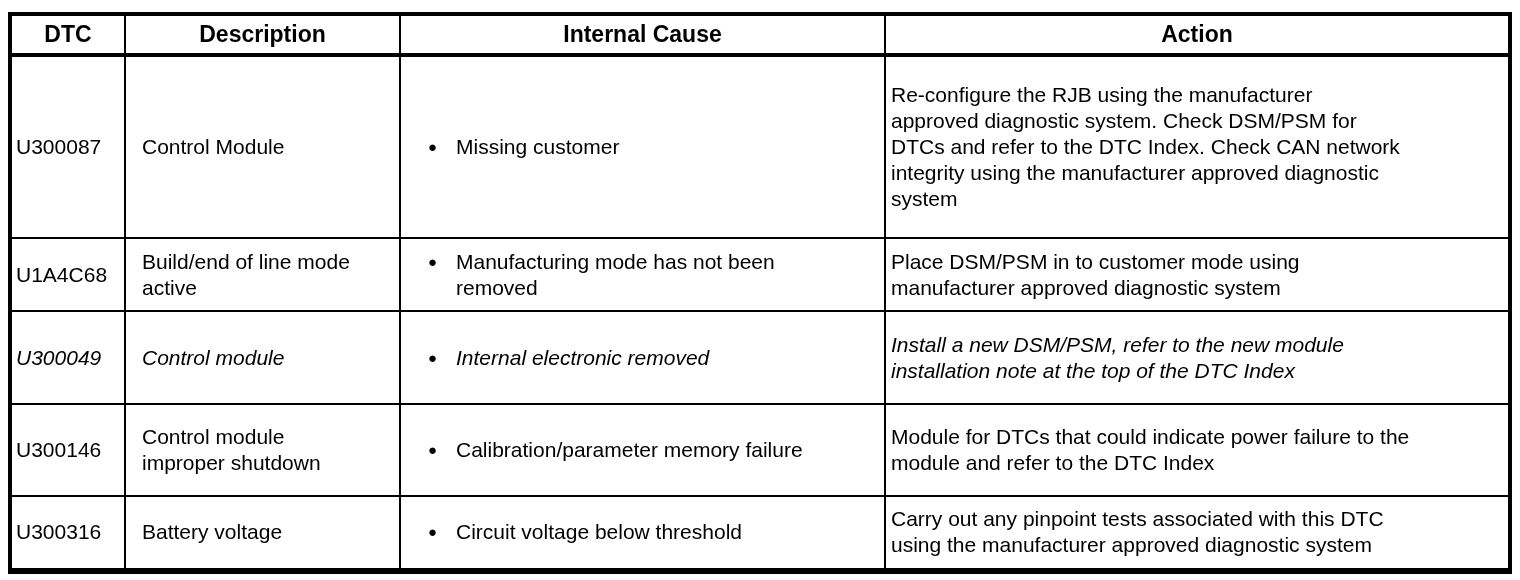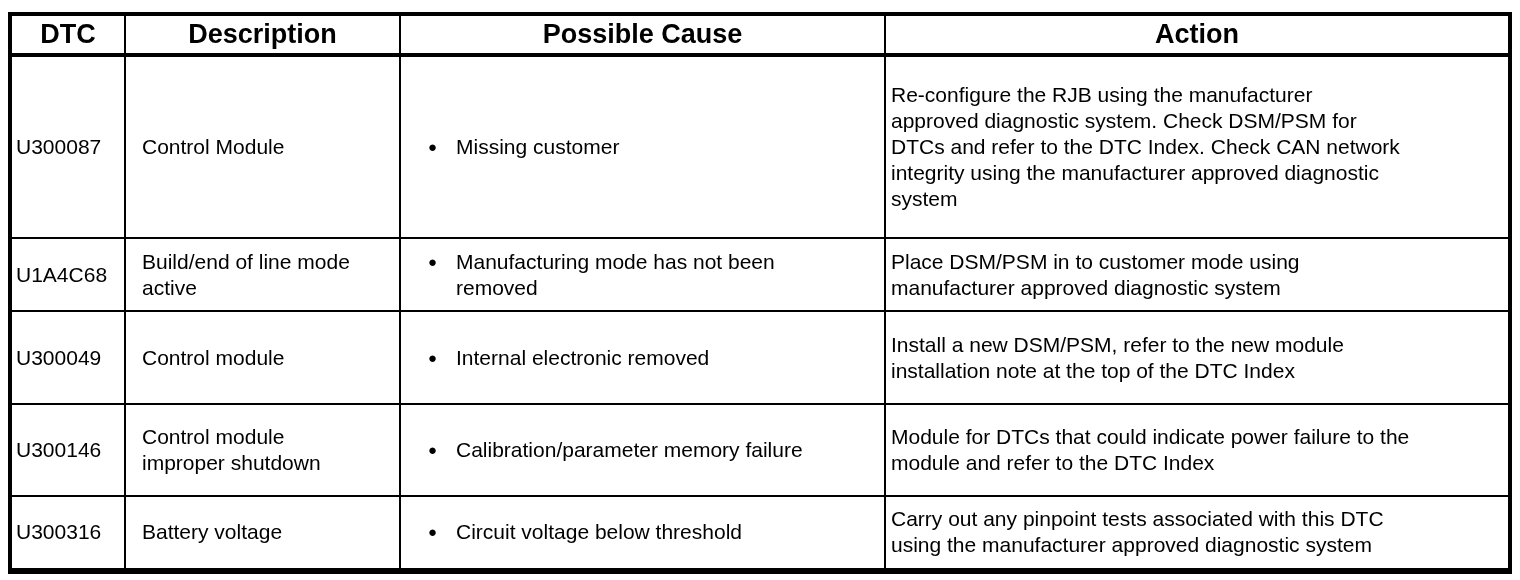--- a/index.html
+++ b/index.html
@@ -33,33 +33,33 @@
   col.c-action { width: auto;  }
 
   th, td {
     border: 2px solid #000;
     vertical-align: middle;
     overflow: hidden;
   }
   thead th {
     border-bottom: 4px solid #000;
     height: 33px;
-    font-size: 27px;
+    font-size: 23px;
     font-weight: bold;
     text-align: center;
     padding: 2px 2px;
   }
   tbody td {
     font-size: 21px;
     line-height: 26px;
     text-align: left;
   }
   tbody tr:nth-child(1) { height: 166px; }
   tbody tr:nth-child(2) { height: 60px; }
-  tbody tr:nth-child(3) { height: 84px; }
+  tbody tr:nth-child(3) { height: 84px; font-style: italic; }
   tbody tr:nth-child(4) { height: 83px; }
   tbody tr:nth-child(5) { height: 52px; }
   tbody tr:nth-child(6) { height: auto; }
 
   td.cell-dtc  { padding: 2px 2px 2px 4px; white-space: pre-line; }
   td.cell-desc { padding: 2px 4px 2px 16px; white-space: pre-line; }
   td.cell-cause { padding: 2px 4px 2px 0; }
   td.cell-action { padding: 6px 4px 6px 5px; white-space: pre-line; }
 
   .cause-row {
@@ -87,21 +87,21 @@
     <colgroup>
       <col class="c-dtc">
       <col class="c-desc">
       <col class="c-cause">
       <col class="c-action">
     </colgroup>
     <thead>
       <tr>
         <th>DTC</th>
         <th>Description</th>
-        <th>Possible Cause</th>
+        <th>Internal Cause</th>
         <th>Action</th>
       </tr>
     </thead>
     <tbody id="table-body">
   <tr>
     <td class="cell-dtc">U300087</td>
     <td class="cell-desc">Control Module</td>
     <td class="cell-cause">
             <div class="cause-row">
               <span class="bullet">●</span>

